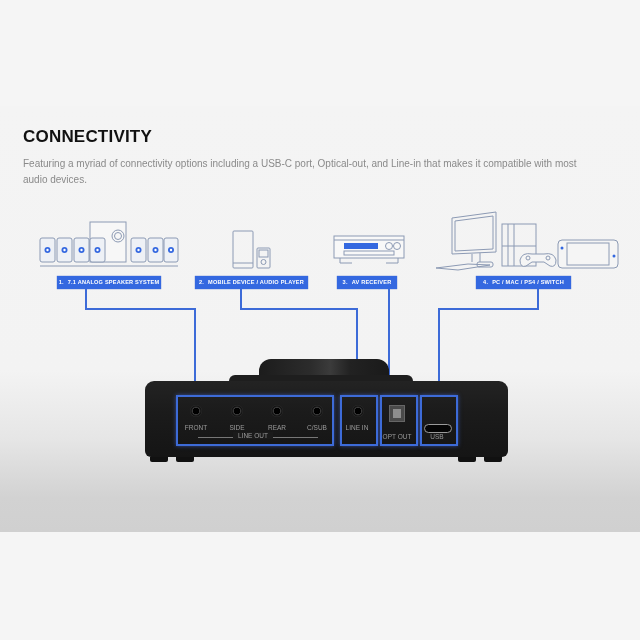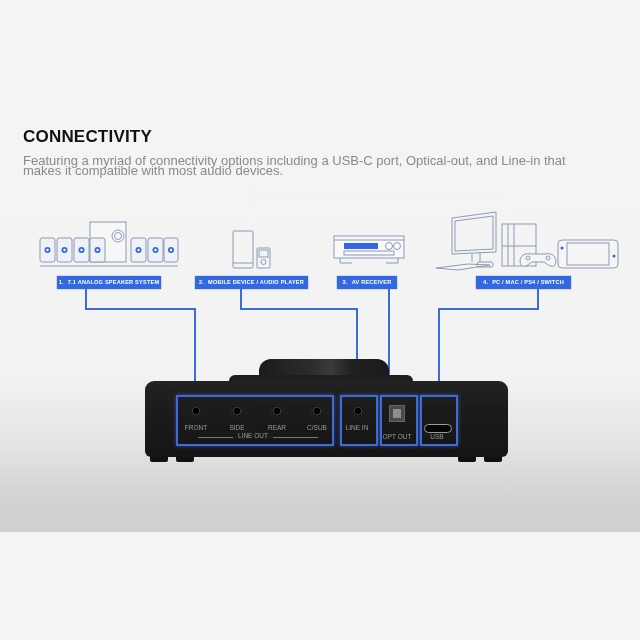--- a/index.html
+++ b/index.html
@@ -1,20 +1,20 @@
 <!DOCTYPE html>
 <html><head>
 <meta charset="utf-8">
 <style>
   html, body { margin:0; padding:0; }
   body { width:640px; height:640px; position:relative; overflow:hidden; background:#f5f5f5; font-family:"Liberation Sans", sans-serif; }
   .panel { position:absolute; left:0; top:106px; width:640px; height:426px;
     background:linear-gradient(to bottom,#f4f4f4 0%,#f3f3f3 62%,#e6e6e6 78%,#d2d2d2 92%,#d0d0d0 100%); }
   .title { position:absolute; left:23px; top:127px; font-size:17px; font-weight:bold; color:#111; letter-spacing:0.2px; }
-  .desc { position:absolute; left:23px; top:156px; width:560px; font-size:13px; line-height:10px; color:#8a8a8a; }
+  .desc { position:absolute; left:23px; top:156px; width:560px; font-size:10px; line-height:16px; color:#8a8a8a; }
   .label { position:absolute; top:276px; height:13px; background:#3468e0; color:#fff; font-size:5.6px; font-weight:bold;
     line-height:13px; text-align:center; letter-spacing:0.2px; box-shadow:0 0 1px #2a55c0; white-space:nowrap; }
   .label .num { margin-right:4px; }
   .line { position:absolute; background:#3d6bd8; }
   .icon { position:absolute; }
   .device { position:absolute; left:145px; top:381px; width:363px; height:76px; background:linear-gradient(#232323,#1b1b1b 40%,#151515);
     border-radius:9px 9px 6px 6px; }
   .knob { position:absolute; left:259px; top:359px; width:130px; height:24px; border-radius:12px 12px 3px 3px;
     background:linear-gradient(to right,#1c1c1c,#2c2c2c 40%,#3b3b3b 55%,#222 70%,#1a1a1a); }
   .knob-base { position:absolute; left:229px; top:375px; width:184px; height:9px; background:#1e1e1e; border-radius:6px 6px 0 0; }

